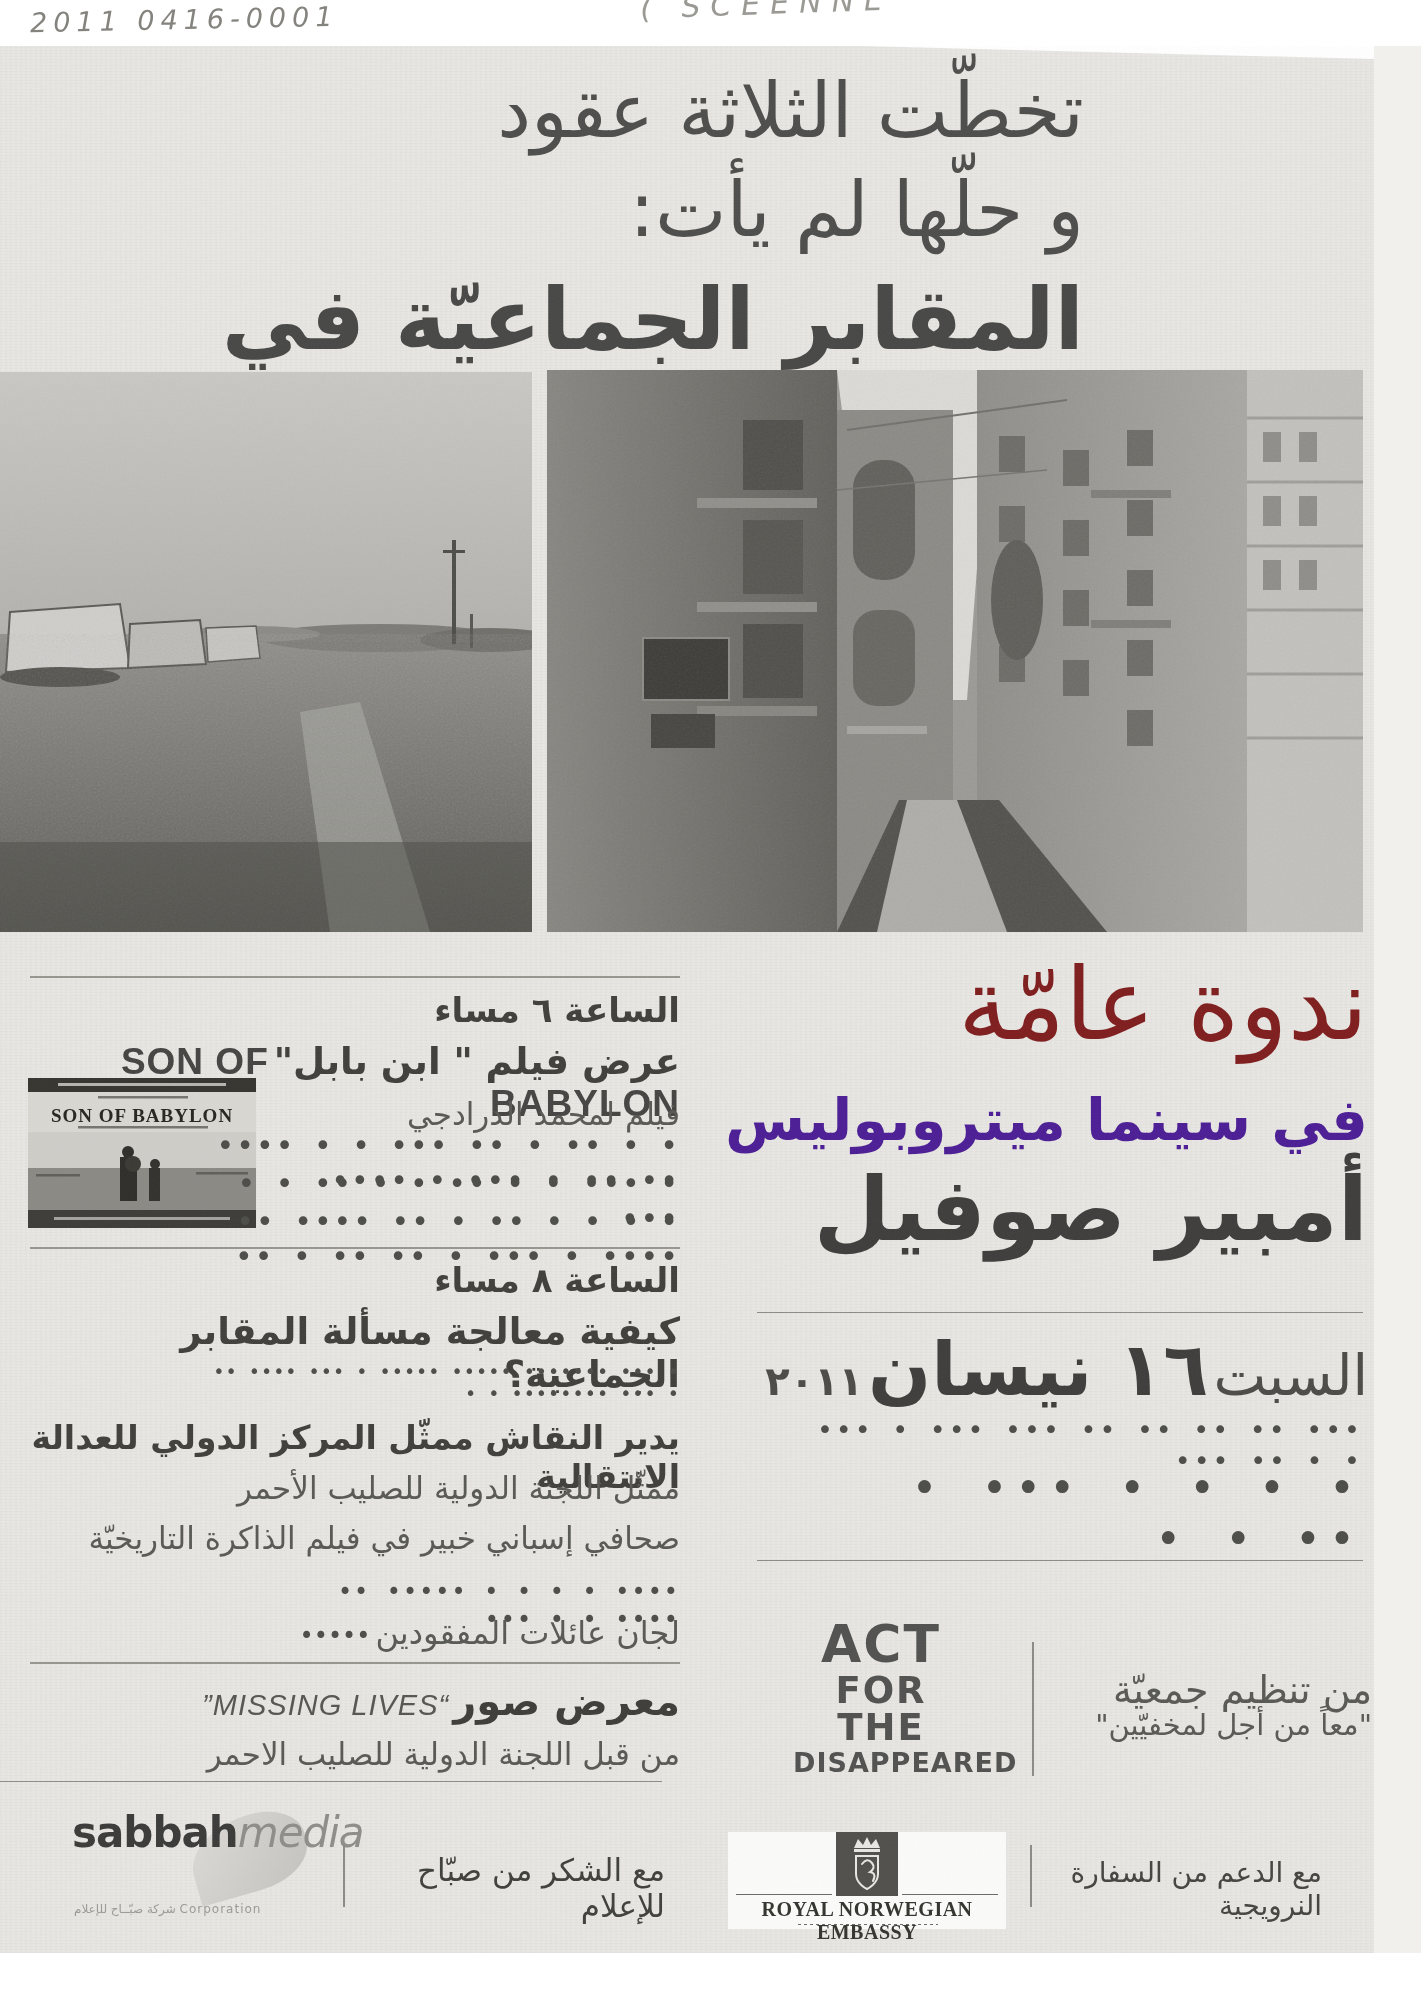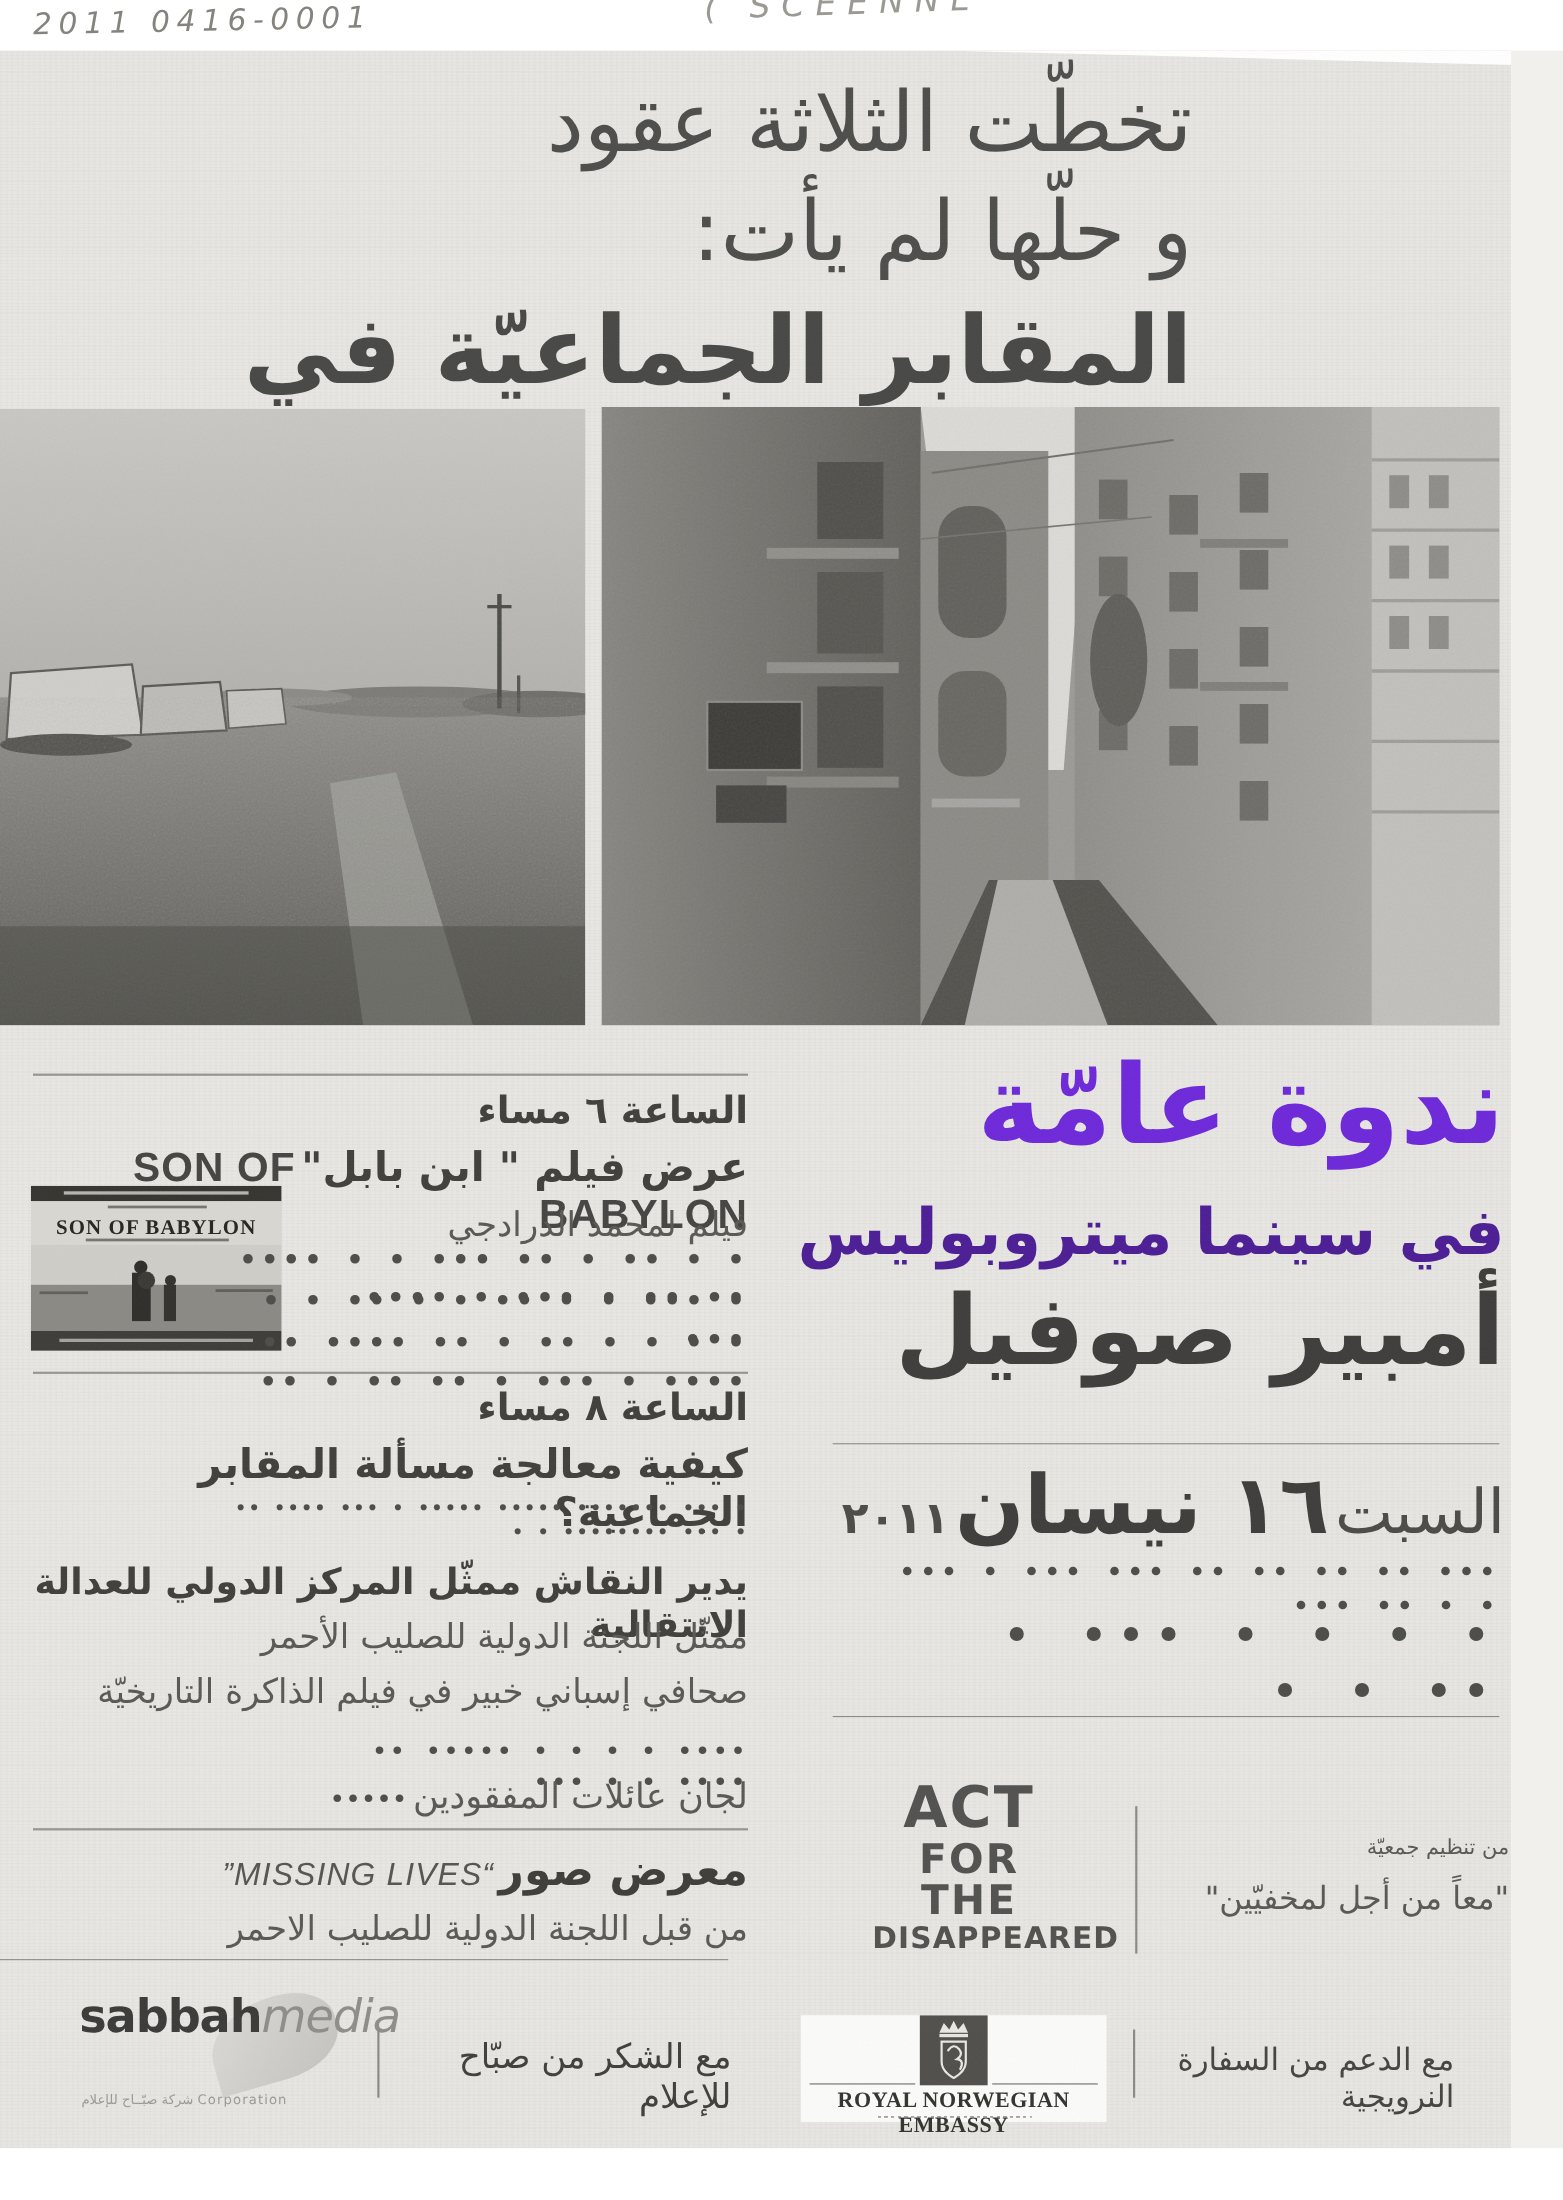--- a/index.html
+++ b/index.html
@@ -21,21 +21,21 @@
   .headline{left:140px;top:62px;width:944px;text-align:right;direction:rtl;color:#4d4d4b;}
   .headline .hl{font-size:76px;line-height:1.3;font-weight:400;}
   .headline .hl3{font-size:86px;line-height:1.15;font-weight:800;color:#474745;margin-top:10px;}
   .rule{background:#96958e;height:2px;}
   .vrule{background:#8b8a85;width:2px;}
   .sec-time{font-size:34px;font-weight:800;color:#403f3c;}
   .sec-title{font-size:37px;font-weight:800;color:#403f3c;}
   .lite{font-weight:400;color:#585855;}
   .dots{color:#4c4c49;letter-spacing:2px;word-spacing:7px;text-align:right;direction:ltr;}
   .film-en{font-family:"Liberation Sans", sans-serif;font-weight:800;letter-spacing:1px;}
-  .ev-type{font-size:100px;font-weight:700;color:#6d28d9;line-height:1.05;}
+  .ev-type{font-size:100px;font-weight:400;color:#7f1d1d;line-height:1.05;}
   .venue1{font-size:58px;font-weight:800;color:#4c1d95;}
   .venue2{font-size:88px;font-weight:900;color:#3e3d3b;}
   .date-day{font-size:56px;font-weight:400;color:#4c4b48;}
   .date-num{font-size:74px;font-weight:900;color:#3e3d3b;}
   .date-year{font-size:40px;font-weight:700;color:#4c4b48;letter-spacing:3px;}
   .act{color:#515150;text-align:center;line-height:1;}
   .act .l1{font-size:52px;font-weight:900;letter-spacing:2px;display:block;}
   .act .l2{font-size:37px;font-weight:900;letter-spacing:2px;display:block;margin-top:2px;}
   .act .l3{font-size:27px;font-weight:900;letter-spacing:1px;display:block;margin-top:3px;}
   .exh-ar{font-size:40px;font-weight:800;color:#3e3d3a;}
@@ -271,21 +271,21 @@
   <div class="abs dots" style="left:880px;top:1462px;width:483px;font-size:44px;letter-spacing:8px;word-spacing:14px;">• ••• • • • • • • ••</div>
 
   <div class="abs rule" style="left:757px;top:1560px;width:606px;height:1px;background:#8c8b85;"></div>
 
   <div class="abs act" style="left:793px;top:1618px;width:176px;">
     <span class="l1">ACT</span>
     <span class="l2">FOR THE</span>
     <span class="l3">DISAPPEARED</span>
   </div>
   <div class="abs vrule" style="left:1032px;top:1642px;height:134px;"></div>
-  <div class="abs rtl right lite" style="left:1000px;top:1668px;width:372px;font-size:19px;">من تنظيم جمعيّة</div>
+  <div class="abs rtl right lite" style="left:1000px;top:1668px;width:372px;font-size:38px;">من تنظيم جمعيّة</div>
   <div class="abs rtl right lite" style="left:1000px;top:1708px;width:372px;font-size:29px;">"معاً من أجل لمخفيّين"</div>
 
   <div class="abs swoosh"></div>
   <div class="abs" style="left:72px;top:1808px;">
     <span class="sab-bold">sabbah</span><span class="sab-lite">media</span>
   </div>
   <div class="abs sab-sub" style="left:74px;top:1902px;width:280px;">شركة صبّــاح للإعلام  Corporation</div>
 
   <div class="abs vrule" style="left:343px;top:1845px;height:62px;"></div>
   <div class="abs rtl right" style="left:370px;top:1852px;width:295px;font-size:31px;color:#3f3f3c;font-weight:400;">مع الشكر من صبّاح للإعلام</div>

